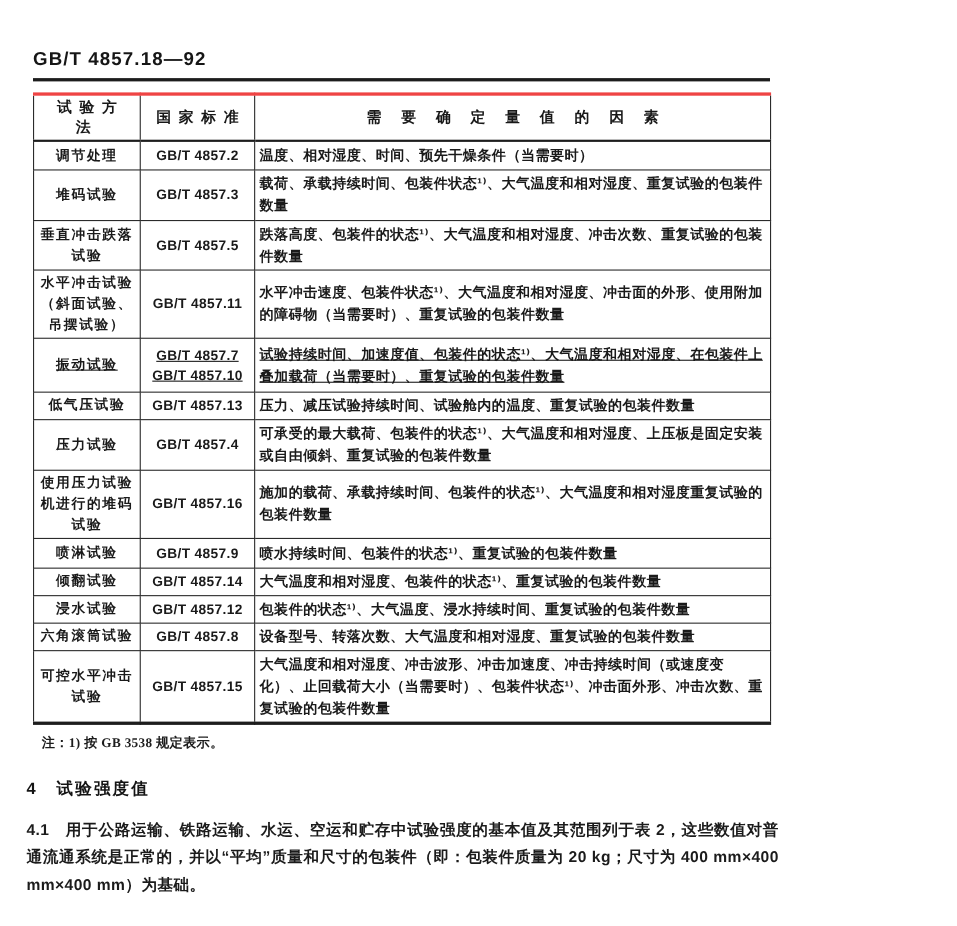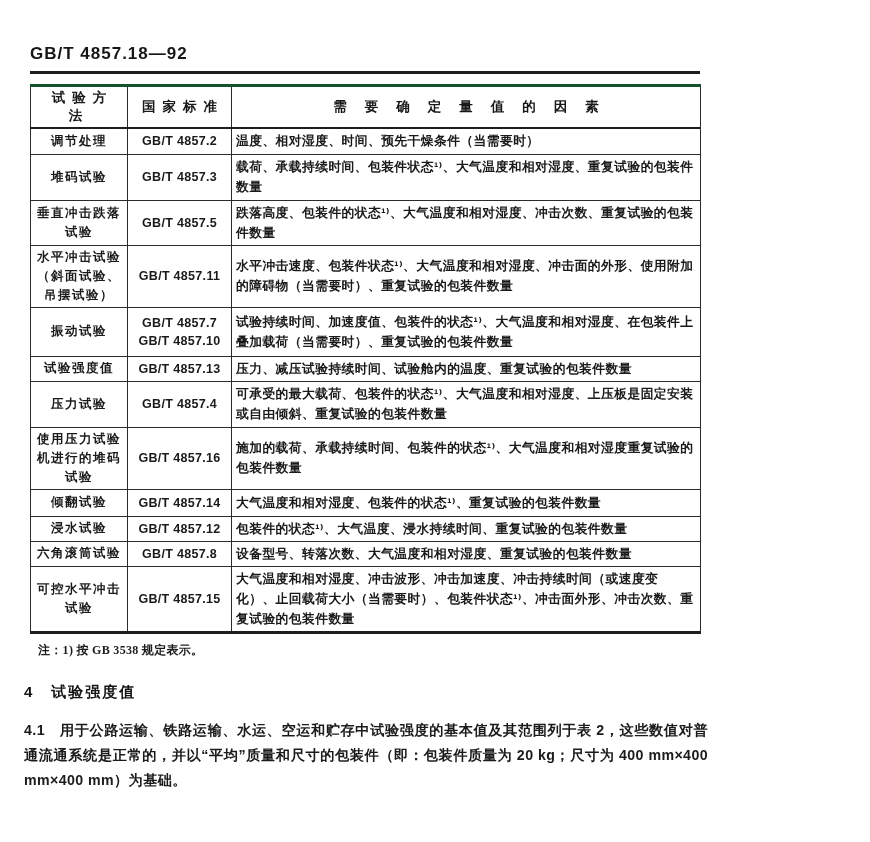--- a/index.html
+++ b/index.html
@@ -44,21 +44,21 @@
     table-layout:fixed;
   }
   table.main col.c1{width:97px;}
   table.main col.c2{width:104px;}
   table.main col.c3{width:469px;}
   table.main th, table.main td{
     border:1px solid #2b2b2b;
     vertical-align:middle;
     padding:2px 4px;
   }
-  table.main{border-top:3px solid #14532d;border-bottom:3px solid #1d1d1d;}
+  table.main{border-top:3px solid #ef4444;border-bottom:3px solid #1d1d1d;}
   table.main thead th{border-bottom:2px solid #1d1d1d;}
 
   thead th{
     font-size:13.5px;
     font-weight:bold;
     text-align:center;
     height:30px;
     color:#181818;
   }
   th.sp2{letter-spacing:7px;text-indent:7px;}
@@ -88,21 +88,21 @@
     line-height:20px;
     padding:3px 10px 3px 9px;
     letter-spacing:0.4px;
     color:#1a1a1a;
   }
   
   tbody tr:nth-child(1){height:26px;}
   tbody tr:nth-child(2){height:46px;padding-left:22px;}
   tbody tr:nth-child(3){height:44px;}
   tbody tr:nth-child(4){height:57px;}
-  tbody tr:nth-child(5){height:49px;}
+  tbody tr:nth-child(5){height:49px;text-decoration:underline;}
   tbody tr:nth-child(6){height:24px;}
   tbody tr:nth-child(7){height:46px;}
   tbody tr:nth-child(8){height:47px;}
   tbody tr:nth-child(9){height:27px;}
   tbody tr:nth-child(10){height:24px;}
   tbody tr:nth-child(11){height:24px;}
   tbody tr:nth-child(12){height:24px;}
   tbody tr:nth-child(13){height:24px;}
   tbody tr:nth-child(14){height:46px;}
 
@@ -174,35 +174,40 @@
         <td class="cell-std">GB/T 4857.11</td>
         <td class="cell-factors">水平冲击速度、包装件状态¹⁾、大气温度和相对湿度、冲击面的外形、使用附加的障碍物（当需要时）、重复试验的包装件数量</td>
       </tr>
       <tr>
         <td class="cell-method">振动试验</td>
         <td class="cell-std">GB/T 4857.7
 GB/T 4857.10</td>
         <td class="cell-factors">试验持续时间、加速度值、包装件的状态¹⁾、大气温度和相对湿度、在包装件上叠加载荷（当需要时）、重复试验的包装件数量</td>
       </tr>
       <tr>
-        <td class="cell-method">试验强度值</td>
+        <td class="cell-method">低气压试验</td>
         <td class="cell-std">GB/T 4857.13</td>
         <td class="cell-factors">压力、减压试验持续时间、试验舱内的温度、重复试验的包装件数量</td>
       </tr>
       <tr>
         <td class="cell-method">压力试验</td>
         <td class="cell-std">GB/T 4857.4</td>
         <td class="cell-factors">可承受的最大载荷、包装件的状态¹⁾、大气温度和相对湿度、上压板是固定安装或自由倾斜、重复试验的包装件数量</td>
       </tr>
       <tr>
         <td class="cell-method">使用压力试验机进行的堆码试验</td>
         <td class="cell-std">GB/T 4857.16</td>
         <td class="cell-factors">施加的载荷、承载持续时间、包装件的状态¹⁾、大气温度和相对湿度重复试验的包装件数量</td>
       </tr>
       <tr>
+        <td class="cell-method">喷淋试验</td>
+        <td class="cell-std">GB/T 4857.9</td>
+        <td class="cell-factors">喷水持续时间、包装件的状态¹⁾、重复试验的包装件数量</td>
+      </tr>
+      <tr>
         <td class="cell-method">倾翻试验</td>
         <td class="cell-std">GB/T 4857.14</td>
         <td class="cell-factors">大气温度和相对湿度、包装件的状态¹⁾、重复试验的包装件数量</td>
       </tr>
       <tr>
         <td class="cell-method">浸水试验</td>
         <td class="cell-std">GB/T 4857.12</td>
         <td class="cell-factors">包装件的状态¹⁾、大气温度、浸水持续时间、重复试验的包装件数量</td>
       </tr>
       <tr>

